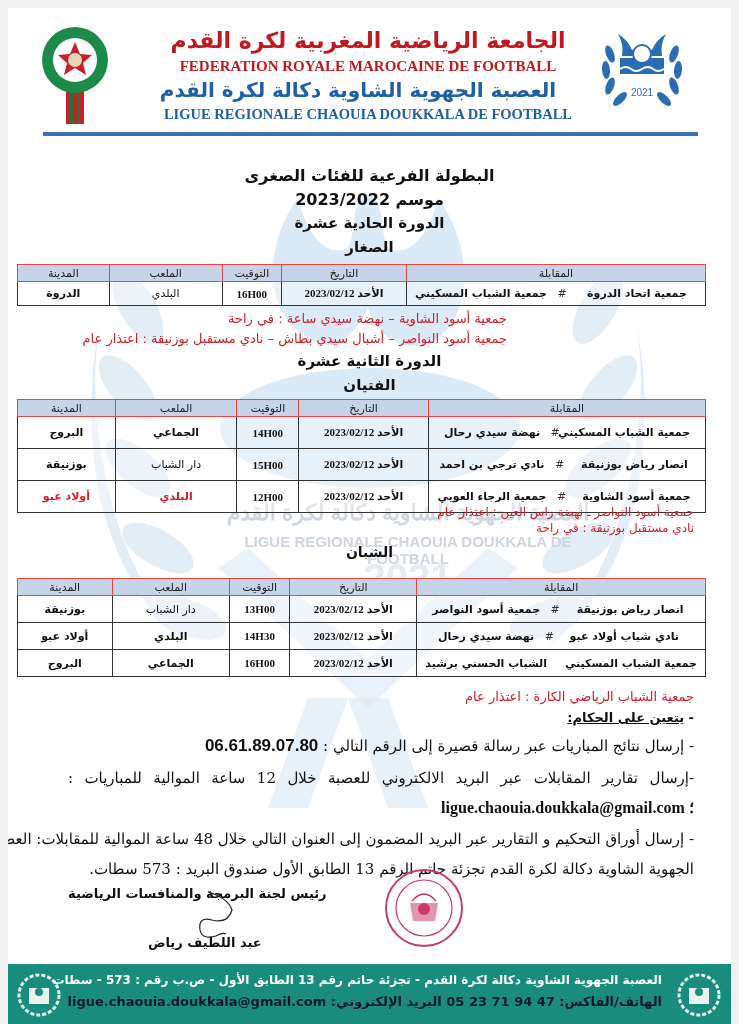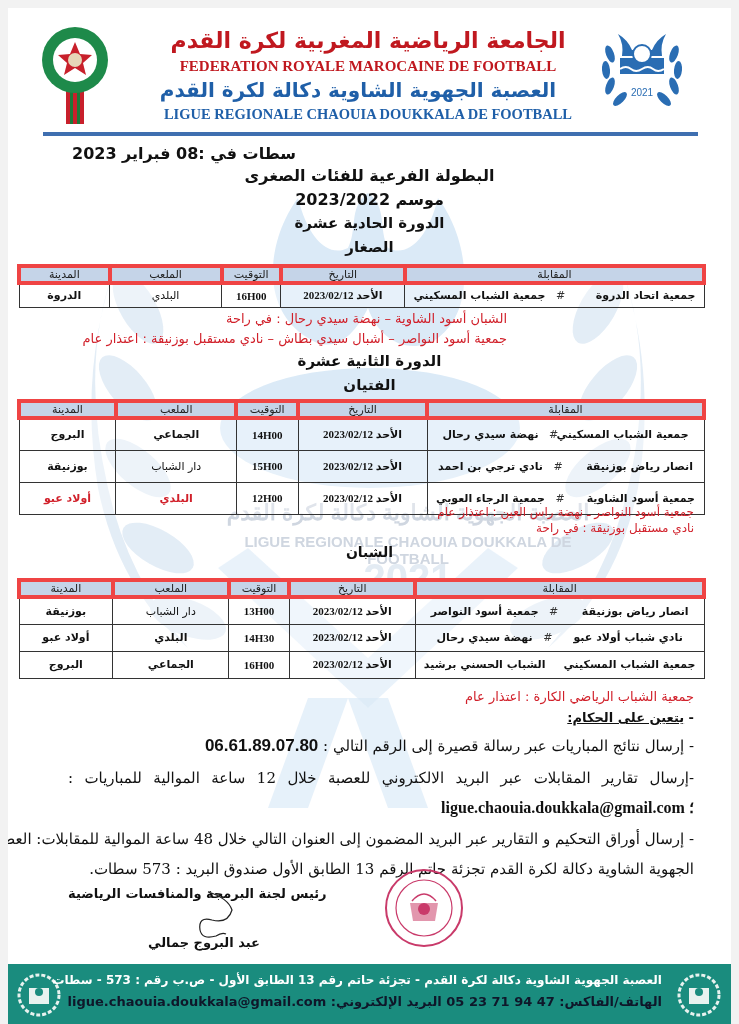--- a/index.html
+++ b/index.html
@@ -18,24 +18,24 @@
   .hdr-ar1 { position: absolute; left: 150px; width: 420px; top: 20px; text-align: center; color: #c0181f; font-weight: bold; font-size: 22px; direction: rtl; font-family: "DejaVu Sans", sans-serif; }
   .hdr-fr1 { position: absolute; left: 150px; width: 420px; top: 50px; text-align: center; color: #c0181f; font-weight: bold; font-size: 15px; }
   .hdr-ar2 { position: absolute; left: 150px; width: 400px; top: 70px; text-align: center; color: #1f5fa8; font-weight: bold; font-size: 20px; direction: rtl; font-family: "DejaVu Sans", sans-serif; }
   .hdr-fr2 { position: absolute; left: 140px; width: 440px; top: 98px; text-align: center; color: #1f5fa8; font-weight: bold; font-size: 14.5px; }
   .hdr-rule { position: absolute; left: 35px; top: 124px; width: 655px; height: 4px; background: #3f6fb0; }
 
   .date-line { position: absolute; left: 64px; top: 136px; font-weight: bold; font-size: 16px; direction: rtl; font-family: "DejaVu Sans", sans-serif; }
   .center-title { position: absolute; left: 0; width: 723px; text-align: center; font-weight: bold; direction: rtl; font-family: "DejaVu Sans", sans-serif; }
 
   table.fx { position: absolute; left: 9px; width: 689px; border-collapse: collapse; direction: rtl; font-family: "DejaVu Sans", sans-serif; }
-  table.fx th { background: #c5d4e8; border: 4px solid #ef4444; font-weight: normal; font-size: 11px; height: 17px; color: #222; }
+  table.fx th { background: #c5d4e8; border: 1px solid #ef4444; font-weight: normal; font-size: 11px; height: 17px; color: #222; }
   table.fx td { border: 1px solid #333; font-size: 11px; text-align: center; height: 24px; background: rgba(255,255,255,0.35); }
   td.match { text-align: right; padding: 0 8px; font-weight: bold; font-size: 10.5px; white-space: nowrap; }
-  td.match .t1 { display: inline-block; width: 120px; text-align: right; }
+  td.match .t1 { display: inline-block; width: 120px; text-align: center; }
   td.match .sep { display: inline-block; width: 30px; text-align: center; font-weight: normal; color: #333; }
   td.date { font-family: "Liberation Serif", serif; font-weight: bold; font-size: 15px; white-space: nowrap; }
   td.date .day { font-family: "DejaVu Sans", sans-serif; font-size: 11px; }
   td.time { font-family: "Liberation Serif", serif; font-weight: bold; font-size: 15px; margin-left: 40px; }
   td.venue, td.city { font-weight: bold; font-size: 11.5px; }
   .red { color: #d1202a; }
   td.red { color: #d1202a; }
 
   .note { position: absolute; direction: rtl; font-family: "DejaVu Sans", sans-serif; font-size: 12px; color: #d1202a; white-space: nowrap; }
   .note.b { font-weight: normal; padding-left: 18px; }
@@ -119,21 +119,20 @@
         <path d="M22 10 q6 10 4 22 l40 0 q-2 -12 4 -22 q-10 6 -14 16 l-20 0 q-4 -10 -14 -16Z"></path>
         <rect x="24" y="34" width="44" height="16"></rect>
       </g>
       <circle cx="46" cy="30" r="9" fill="#fff" stroke="#2a6db3" stroke-width="2"></circle>
       <path d="M24 45 q6 -4 11 0 t11 0 t11 0 t11 0" stroke="#fff" stroke-width="2" fill="none"></path>
       <text x="46" y="72" font-size="10" fill="#2a6db3" text-anchor="middle" font-family="Liberation Sans, sans-serif">2021</text>
     </svg>
     <div class="hdr-rule"></div>
   </div>
 
-  <div class="date-line">سطات في :08 فبراير 2023</div>
 
   <div class="center-title" style="top:158px;font-size:16px;">البطولة الفرعية للفئات الصغرى</div>
   <div class="center-title" style="top:182px;font-size:16px;">موسم 2023/2022</div>
   <div class="center-title" style="top:230px;font-size:15px;">الصغار</div>
   <div class="center-title" style="top:206px;font-size:15px;">الدورة الحادية عشرة</div>
 
   <table class="fx" style="top:256px;">
     <thead>
       <tr>
         <th style="width:277px">المقابلة</th>
@@ -147,21 +146,21 @@
       <tr>
         <td class="match"><span class="t1">جمعية اتحاد الدروة</span><span class="sep">#</span><span>جمعية الشباب المسكيني</span></td>
         <td class="date"><span class="day">الأحد</span> <span>2023/02/12</span></td>
         <td class="time">16H00</td>
         <td class="venue" style="font-weight:normal">البلدي</td>
         <td class="city">الدروة</td>
       </tr>
     </tbody>
   </table>
 
-  <div class="note" style="right:224px;top:303px;font-size:13px;">الشبان أسود الشاوية – نهضة سيدي رحال : في راحة</div>
+  <div class="note" style="right:224px;top:303px;font-size:13px;">جمعية أسود الشاوية – نهضة سيدي ساعة : في راحة</div>
   <div class="note" style="right:224px;top:323px;font-size:13px;">جمعية أسود النواصر – أشبال سيدي بطاش – نادي مستقبل بوزنيقة : اعتذار عام</div>
 
   <div class="center-title" style="top:344px;font-size:15px;">الدورة الثانية عشرة</div>
   <div class="center-title" style="top:368px;font-size:15px;">الفتيان</div>
 
   <table class="fx" style="top:391px;">
     <thead>
       <tr>
         <th style="width:277px">المقابلة</th>
         <th style="width:130px">التاريخ</th>
@@ -241,21 +240,21 @@
   <div class="ref-line" style="top:728px;"><span>- إرسال نتائج المباريات عبر رسالة قصيرة إلى الرقم التالي : </span><b>06.61.89.07.80</b></div>
   <div class="ref-line just" style="top:761px;">-إرسال تقارير المقابلات عبر البريد الالكتروني للعصبة خلال 12 ساعة الموالية للمباريات :</div>
   <div class="email-line">ligue.chaouia.doukkala@gmail.com ؛</div>
   <div class="ref-line" style="top:822px;">- إرسال أوراق التحكيم و التقارير عبر البريد المضمون إلى العنوان التالي خلال 48 ساعة الموالية للمقابلات: العصبة</div>
   <div class="ref-line" style="top:852px;margin-left:40px;">الجهوية الشاوية دكالة لكرة القدم تجزئة حاتم الرقم 13 الطابق الأول صندوق البريد : 573 سطات.</div>
 
   <div class="sig-title">رئيس لجنة البرمجة والمنافسات الرياضية</div>
   <svg class="signature" viewBox="0 0 80 60">
     <path d="M30 4 q20 6 24 18 q-4 14 -20 10 q-14 -4 -12 10 q2 10 16 6 q6 -4 10 -2" stroke="#222" stroke-width="1.2" fill="none"></path>
   </svg>
-  <div class="sig-name">عبد البروج جمالي</div>
+  <div class="sig-name">عبد اللطيف رياض</div>
 
   <svg class="stamp" viewBox="0 0 84 90">
     <circle cx="42" cy="45" r="38" fill="none" stroke="#c93a6a" stroke-width="2"></circle>
     <circle cx="42" cy="45" r="28" fill="none" stroke="#c93a6a" stroke-width="1.2"></circle>
     <path d="M28 40 l28 0 l-3 18 l-22 0 Z" fill="#d66a8a" opacity="0.7"></path>
     <circle cx="42" cy="46" r="6" fill="#c93a6a"></circle>
     <path d="M30 38 q12 -14 24 0" stroke="#c93a6a" stroke-width="1.5" fill="none"></path>
   </svg>
 
   <div class="footer-notch"></div>

